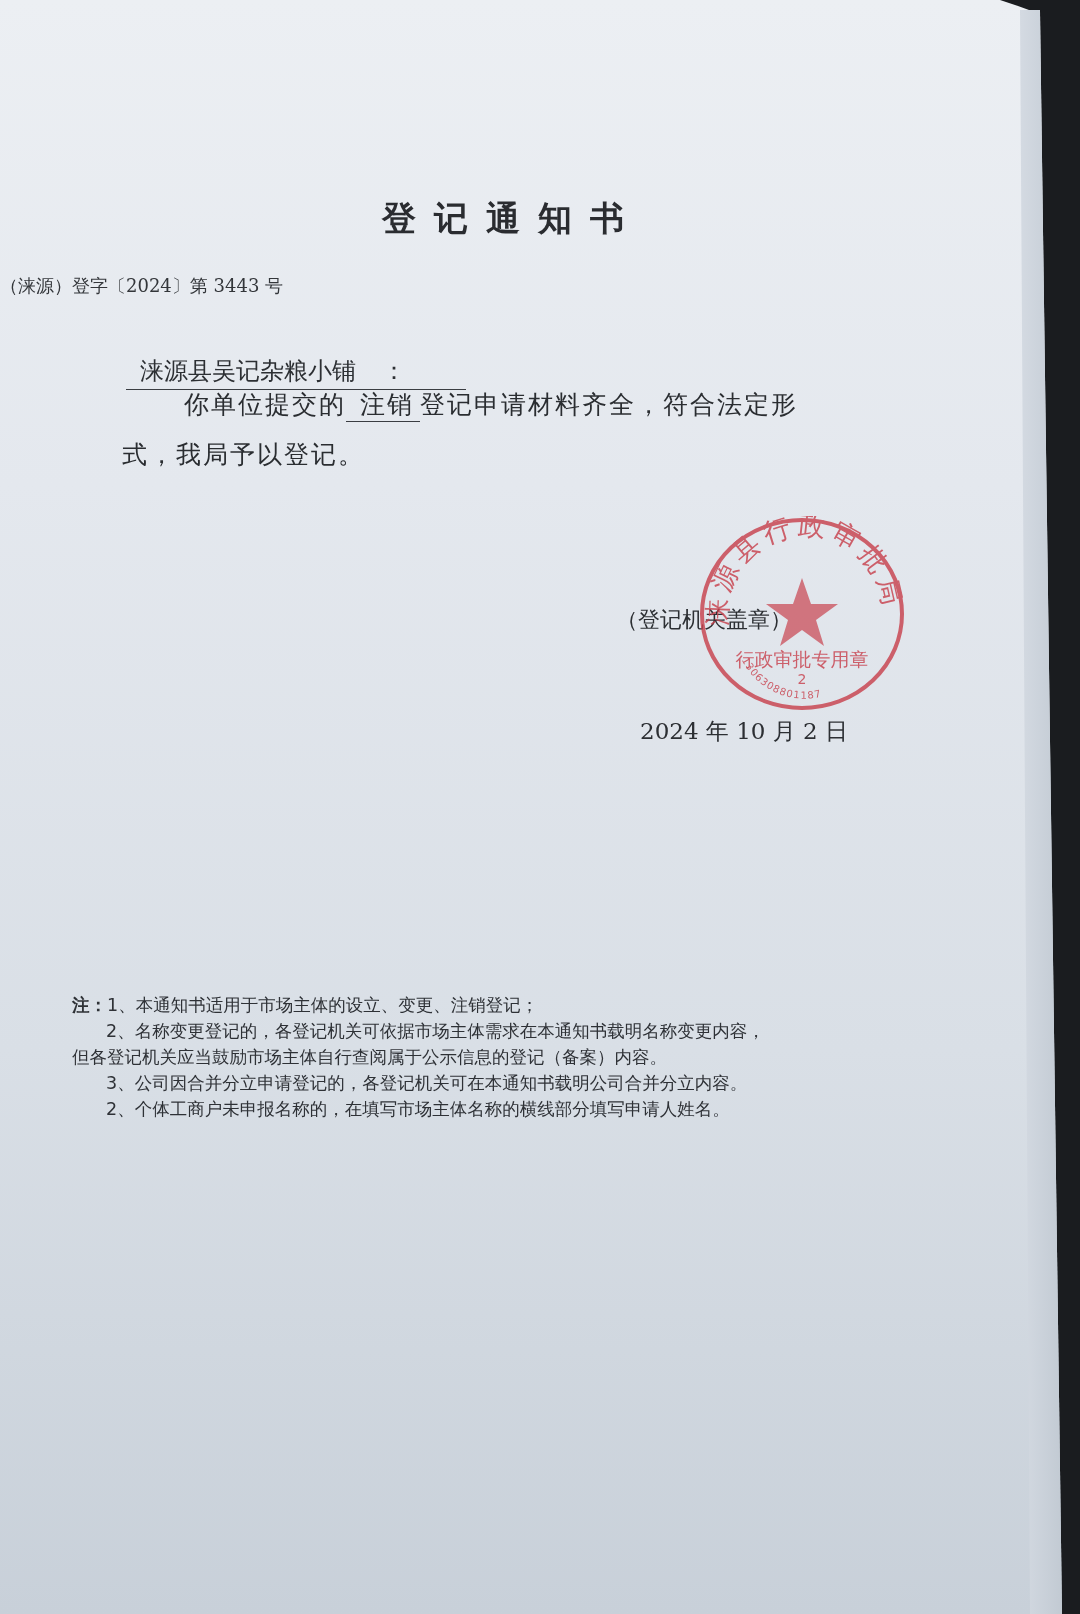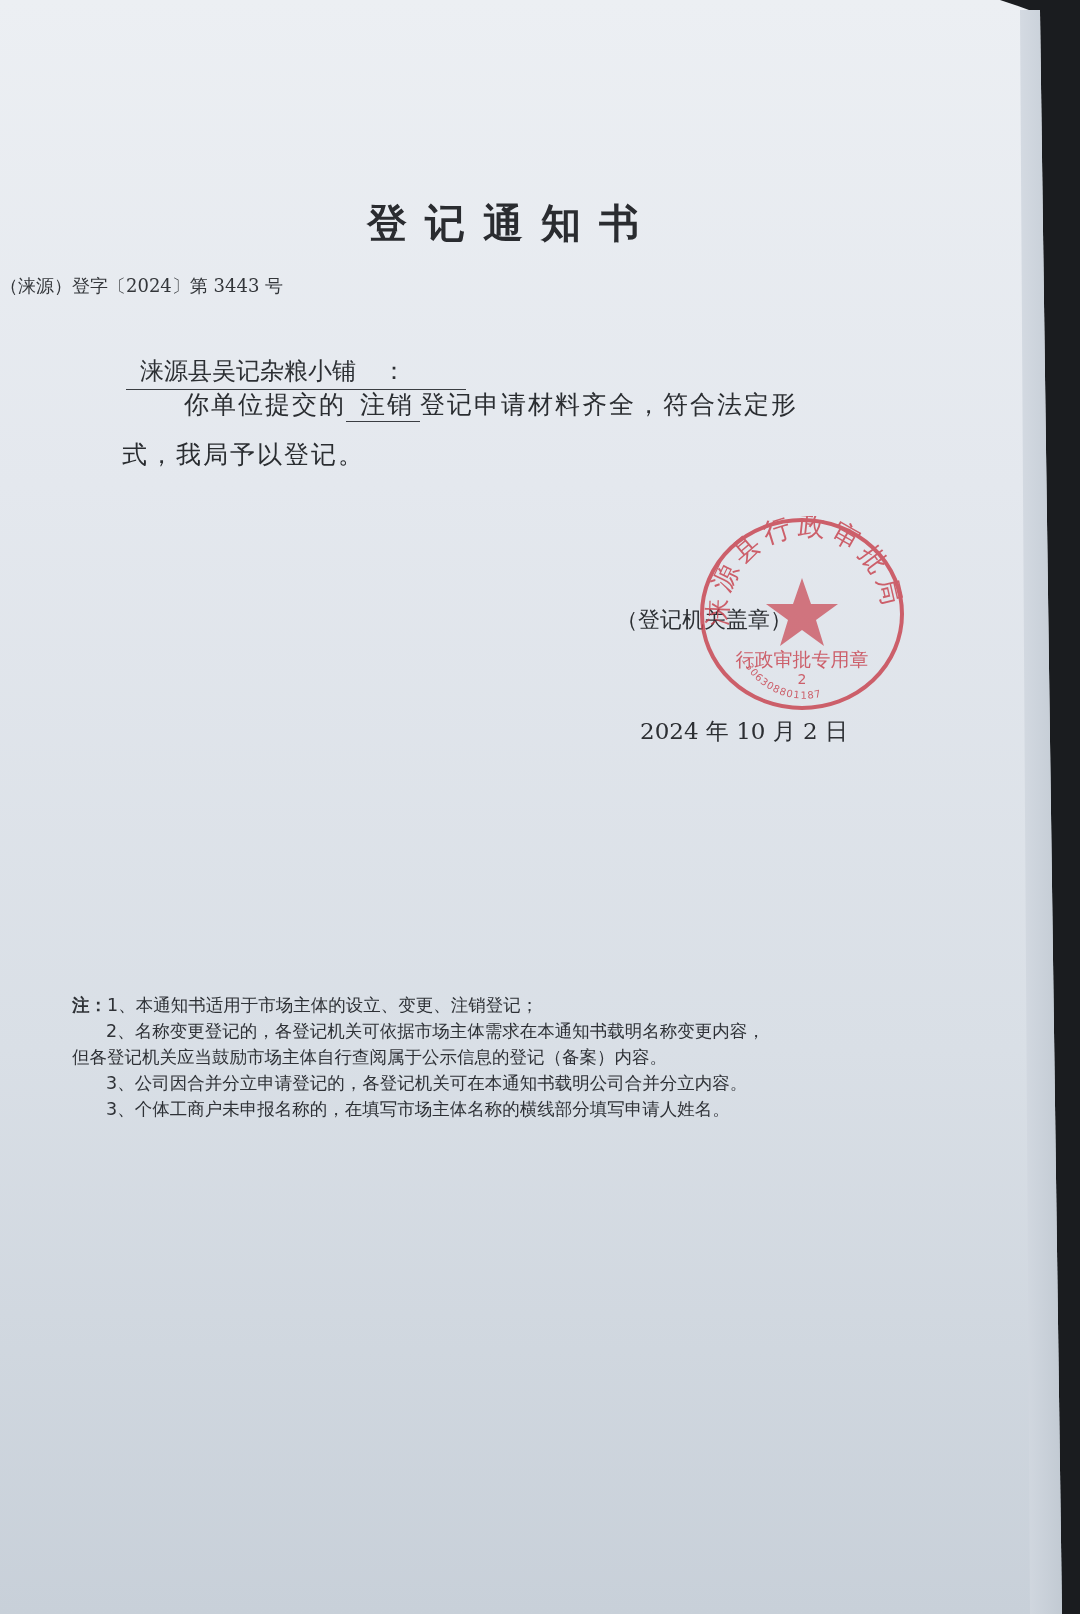--- a/index.html
+++ b/index.html
@@ -14,21 +14,21 @@
       clip-path:polygon(0 0, 1000px 0, 1018px 6px, 1040px 14px, 1062px 1614px, 0 1614px);
     }
     .page-edge {
       position:absolute; left:1020px; top:10px; width:42px; height:1604px;
       background:linear-gradient(90deg,#d4dae2,#c2cad3);
       clip-path:polygon(0 0,20px 0,42px 1604px,10px 1604px);
     }
     .title {
       position:absolute; left:0; width:1024px; top:196px; text-align:center;
       font-family:"DejaVu Sans","Liberation Sans",sans-serif;
-      font-size:40px; font-weight:bold; letter-spacing:18px; color:#2a2c30;
+      font-size:34px; font-weight:bold; letter-spacing:18px; color:#2a2c30;
     }
     .docno {
       position:absolute; left:0; width:1024px; top:274px; text-align:left;
       font-size:18px; color:#33363a;
     }
     .addressee {
       position:absolute; left:126px; top:338px; width:326px;
       font-size:24px; color:#2c2f33; border-bottom:1.5px solid #3a3d42;
       padding-left:14px; padding-bottom:2px; white-space:nowrap;margin-top:17px;
     }
@@ -100,14 +100,14 @@
   </text>
 </svg>
 
 <div class="date">2024 年 10 月 2 日</div>
 
 <div class="notes">
   <div class="n"><span class="head">注：</span><span>1、本通知书适用于市场主体的设立、变更、注销登记；</span></div>
   <div class="n indent">2、名称变更登记的，各登记机关可依据市场主体需求在本通知书载明名称变更内容，</div>
   <div class="n">但各登记机关应当鼓励市场主体自行查阅属于公示信息的登记（备案）内容。</div>
   <div class="n indent">3、公司因合并分立申请登记的，各登记机关可在本通知书载明公司合并分立内容。</div>
-  <div class="n indent">3、个体工商户未申报名称的，在填写市场主体名称的横线部分填写申请人姓名。</div>
+  <div class="n indent">2、个体工商户未申报名称的，在填写市场主体名称的横线部分填写申请人姓名。</div>
 </div>
 
 </body></html>

